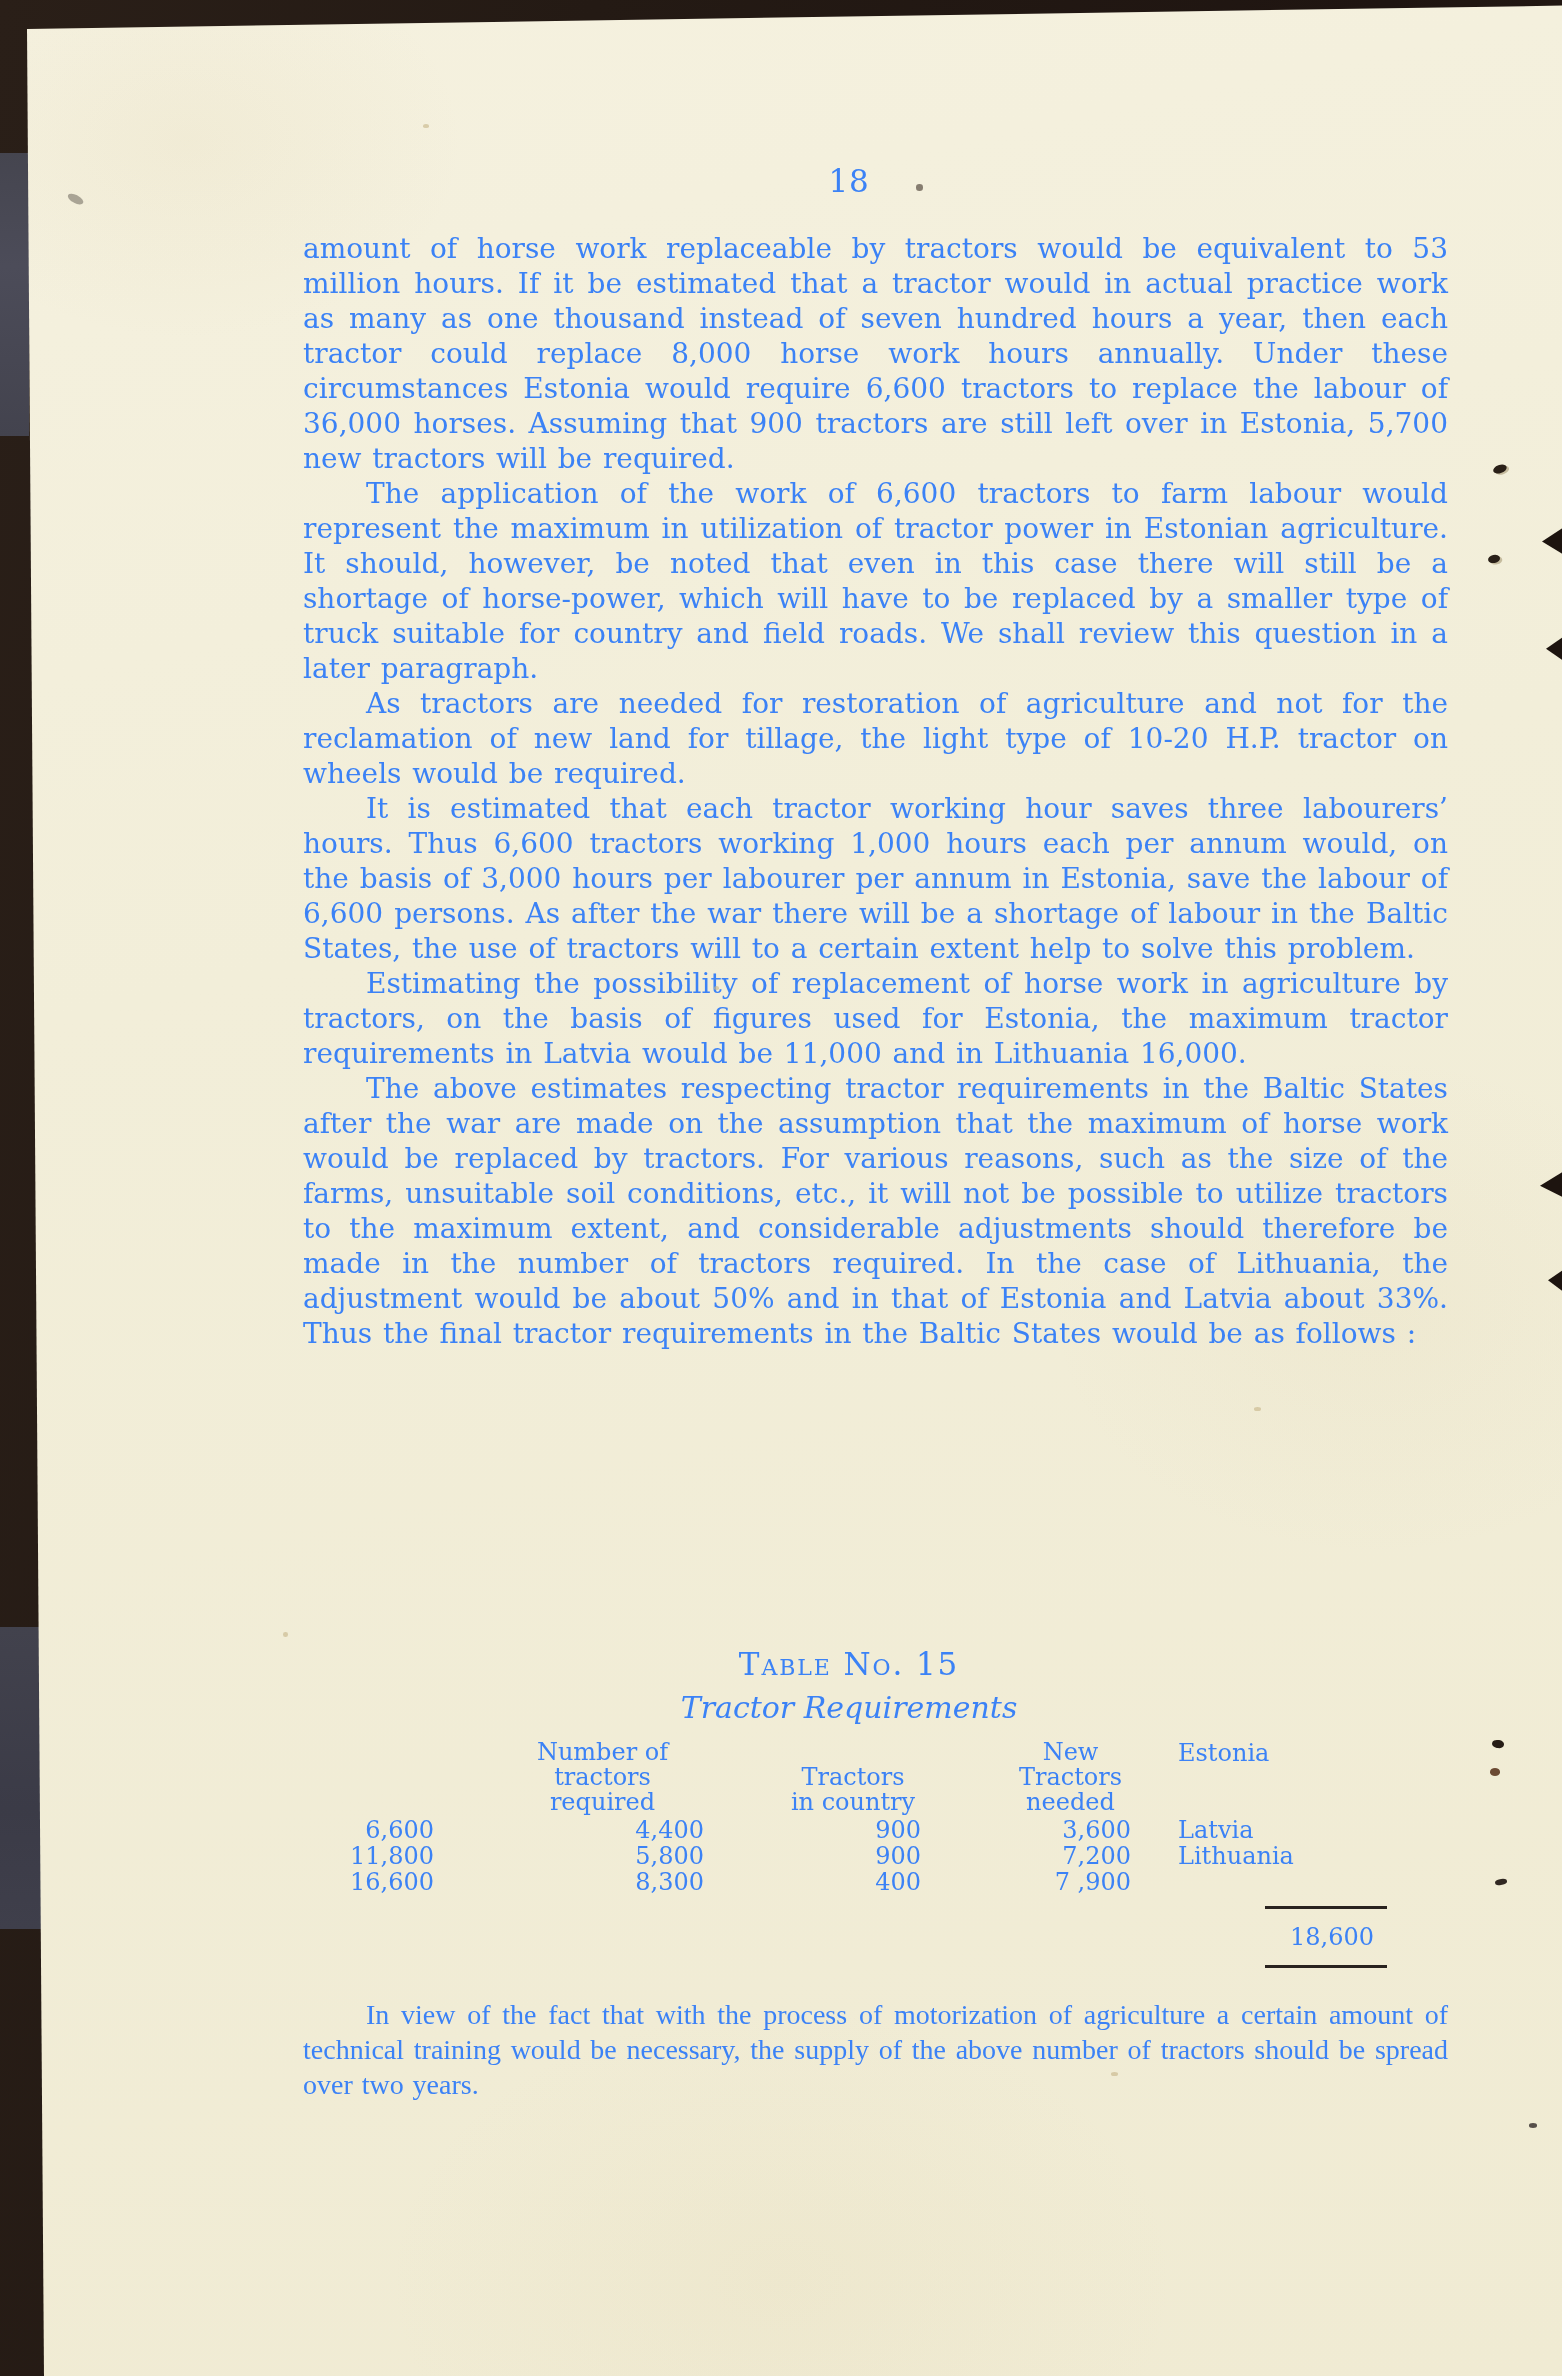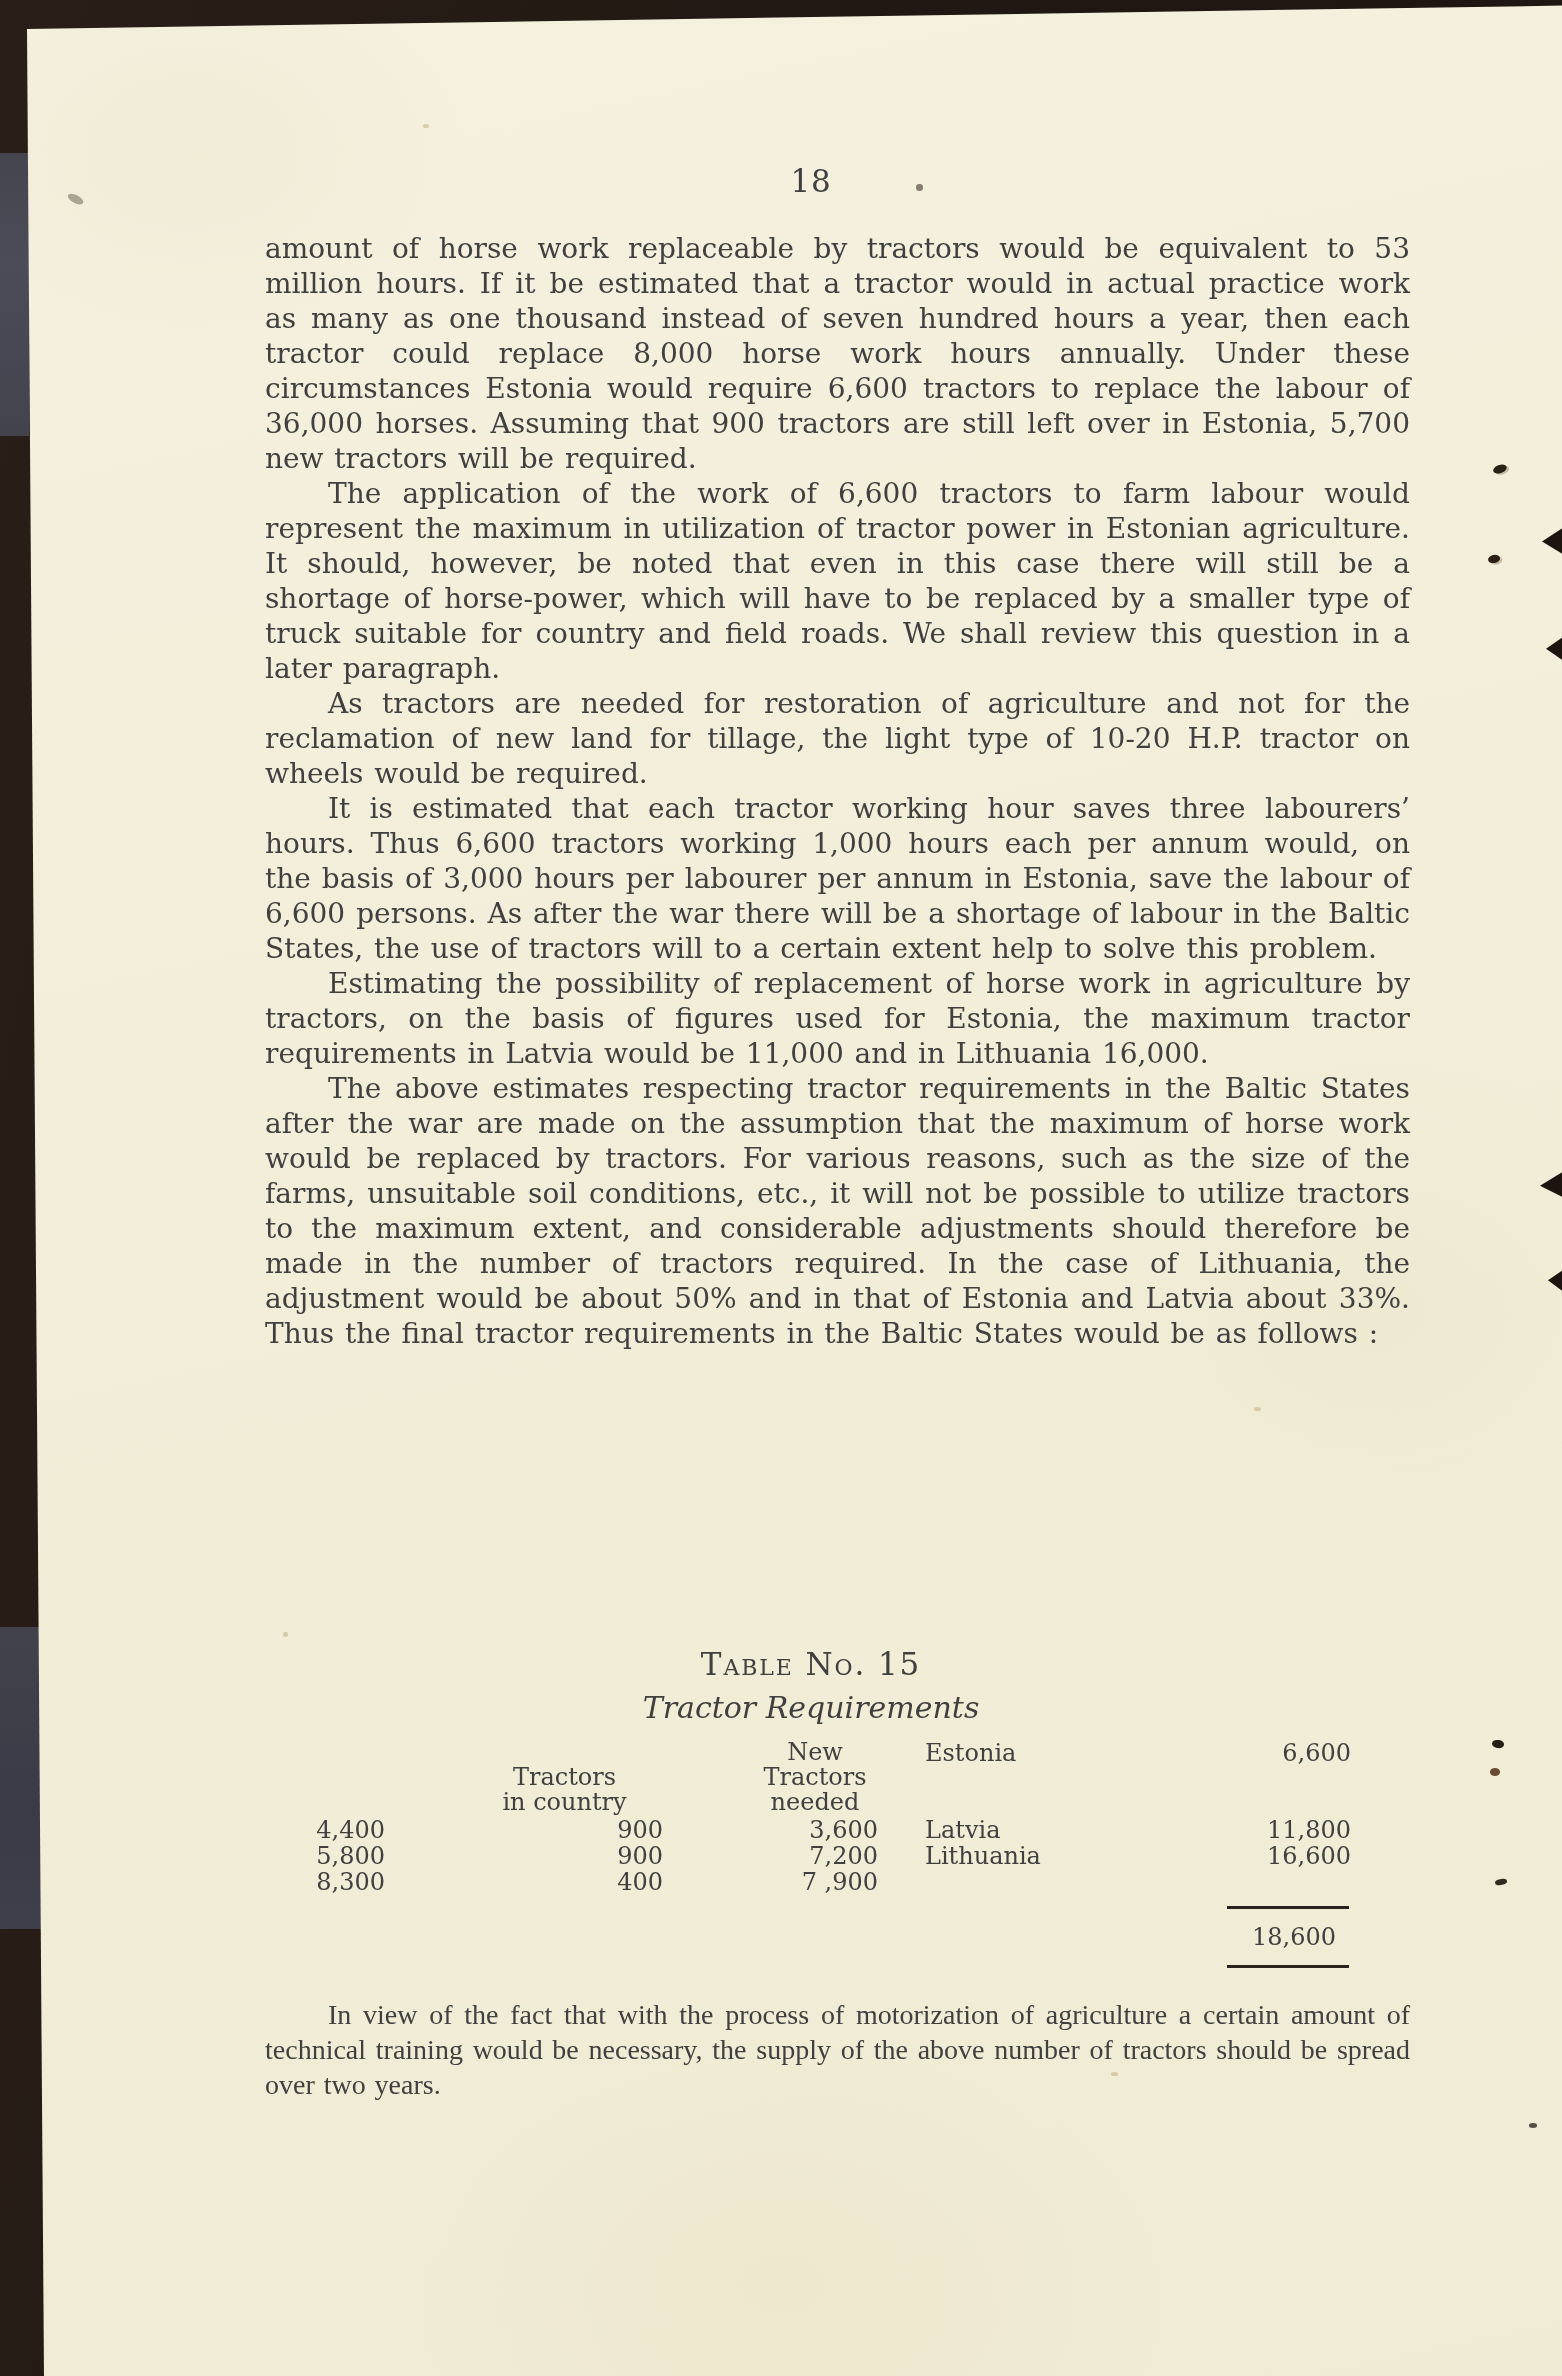--- a/index.html
+++ b/index.html
@@ -13,21 +13,21 @@
   .patch-2{left:0;top:1627px;width:42px;height:302px;background:linear-gradient(180deg,#42424d,#3b3b47 60%,#3f3f4b);}
   .paper{
     position:absolute;inset:0;z-index:2;
     background:
       radial-gradient(394px 281px at 12% 6%, rgba(208,190,140,.10), rgba(0,0,0,0) 70%),
       radial-gradient(468px 356px at 88% 55%, rgba(205,186,138,.08), rgba(0,0,0,0) 70%),
       radial-gradient(562px 394px at 50% 96%, rgba(214,198,152,.10), rgba(0,0,0,0) 70%),
       linear-gradient(168deg,#f5f1df 0%,#f2eed9 38%,#f0ebd3 100%);
     clip-path:polygon(27px 29px, 1563px 5.6px, 1563px 2376px, 44px 2376px);
   }
-  .ink{color:#404040;}
+  .ink{color:#3b82f6;margin-left:38px;}
   .page-number{
     position:absolute;z-index:3;left:265px;top:163px;width:1092px;
     text-align:center;font-size:31px;letter-spacing:0.9px;
   }
   .content{
     position:absolute;z-index:3;left:265px;top:231px;width:1145px;
     font-size:28px;line-height:35px;text-align:justify;word-spacing:1.9px;
   }
   .content p{margin:0;text-indent:63px;}
   .content p.no-indent{text-indent:0;}
@@ -93,20 +93,23 @@
   <p>Estimating the possibility of replacement of horse work in agriculture by tractors, on the basis of figures used for Estonia, the maximum tractor requirements in Latvia would be 11,000 and in Lithuania 16,000.</p>
   <p>The above estimates respecting tractor requirements in the Baltic States after the war are made on the assumption that the maximum of horse work would be replaced by tractors.  For various reasons, such as the size of the farms, unsuitable soil conditions, etc., it will not be possible to utilize tractors to the maximum extent, and considerable adjustments should therefore be made in the number of tractors required.  In the case of Lithuania, the adjustment would be about 50% and in that of Estonia and Latvia about 33%.  Thus the final tractor requirements in the Baltic States would be as follows :</p>
 </div>
 
 <div class="table-block ink">
   <div class="table-caption">Table No. 15</div>
   <div class="table-subtitle">Tractor Requirements</div>
 
   <div class="tgrid">
     <div class="th"></div>
+    <div class="th">Number of
+tractors
+required</div>
     <div class="th">Tractors
 in country</div>
     <div class="th">New
 Tractors
 needed</div>
 
     <div class="td c1">Estonia</div>
     <div class="td c2">6,600</div>
     <div class="td c3">4,400</div>
     <div class="td c4">900</div>

